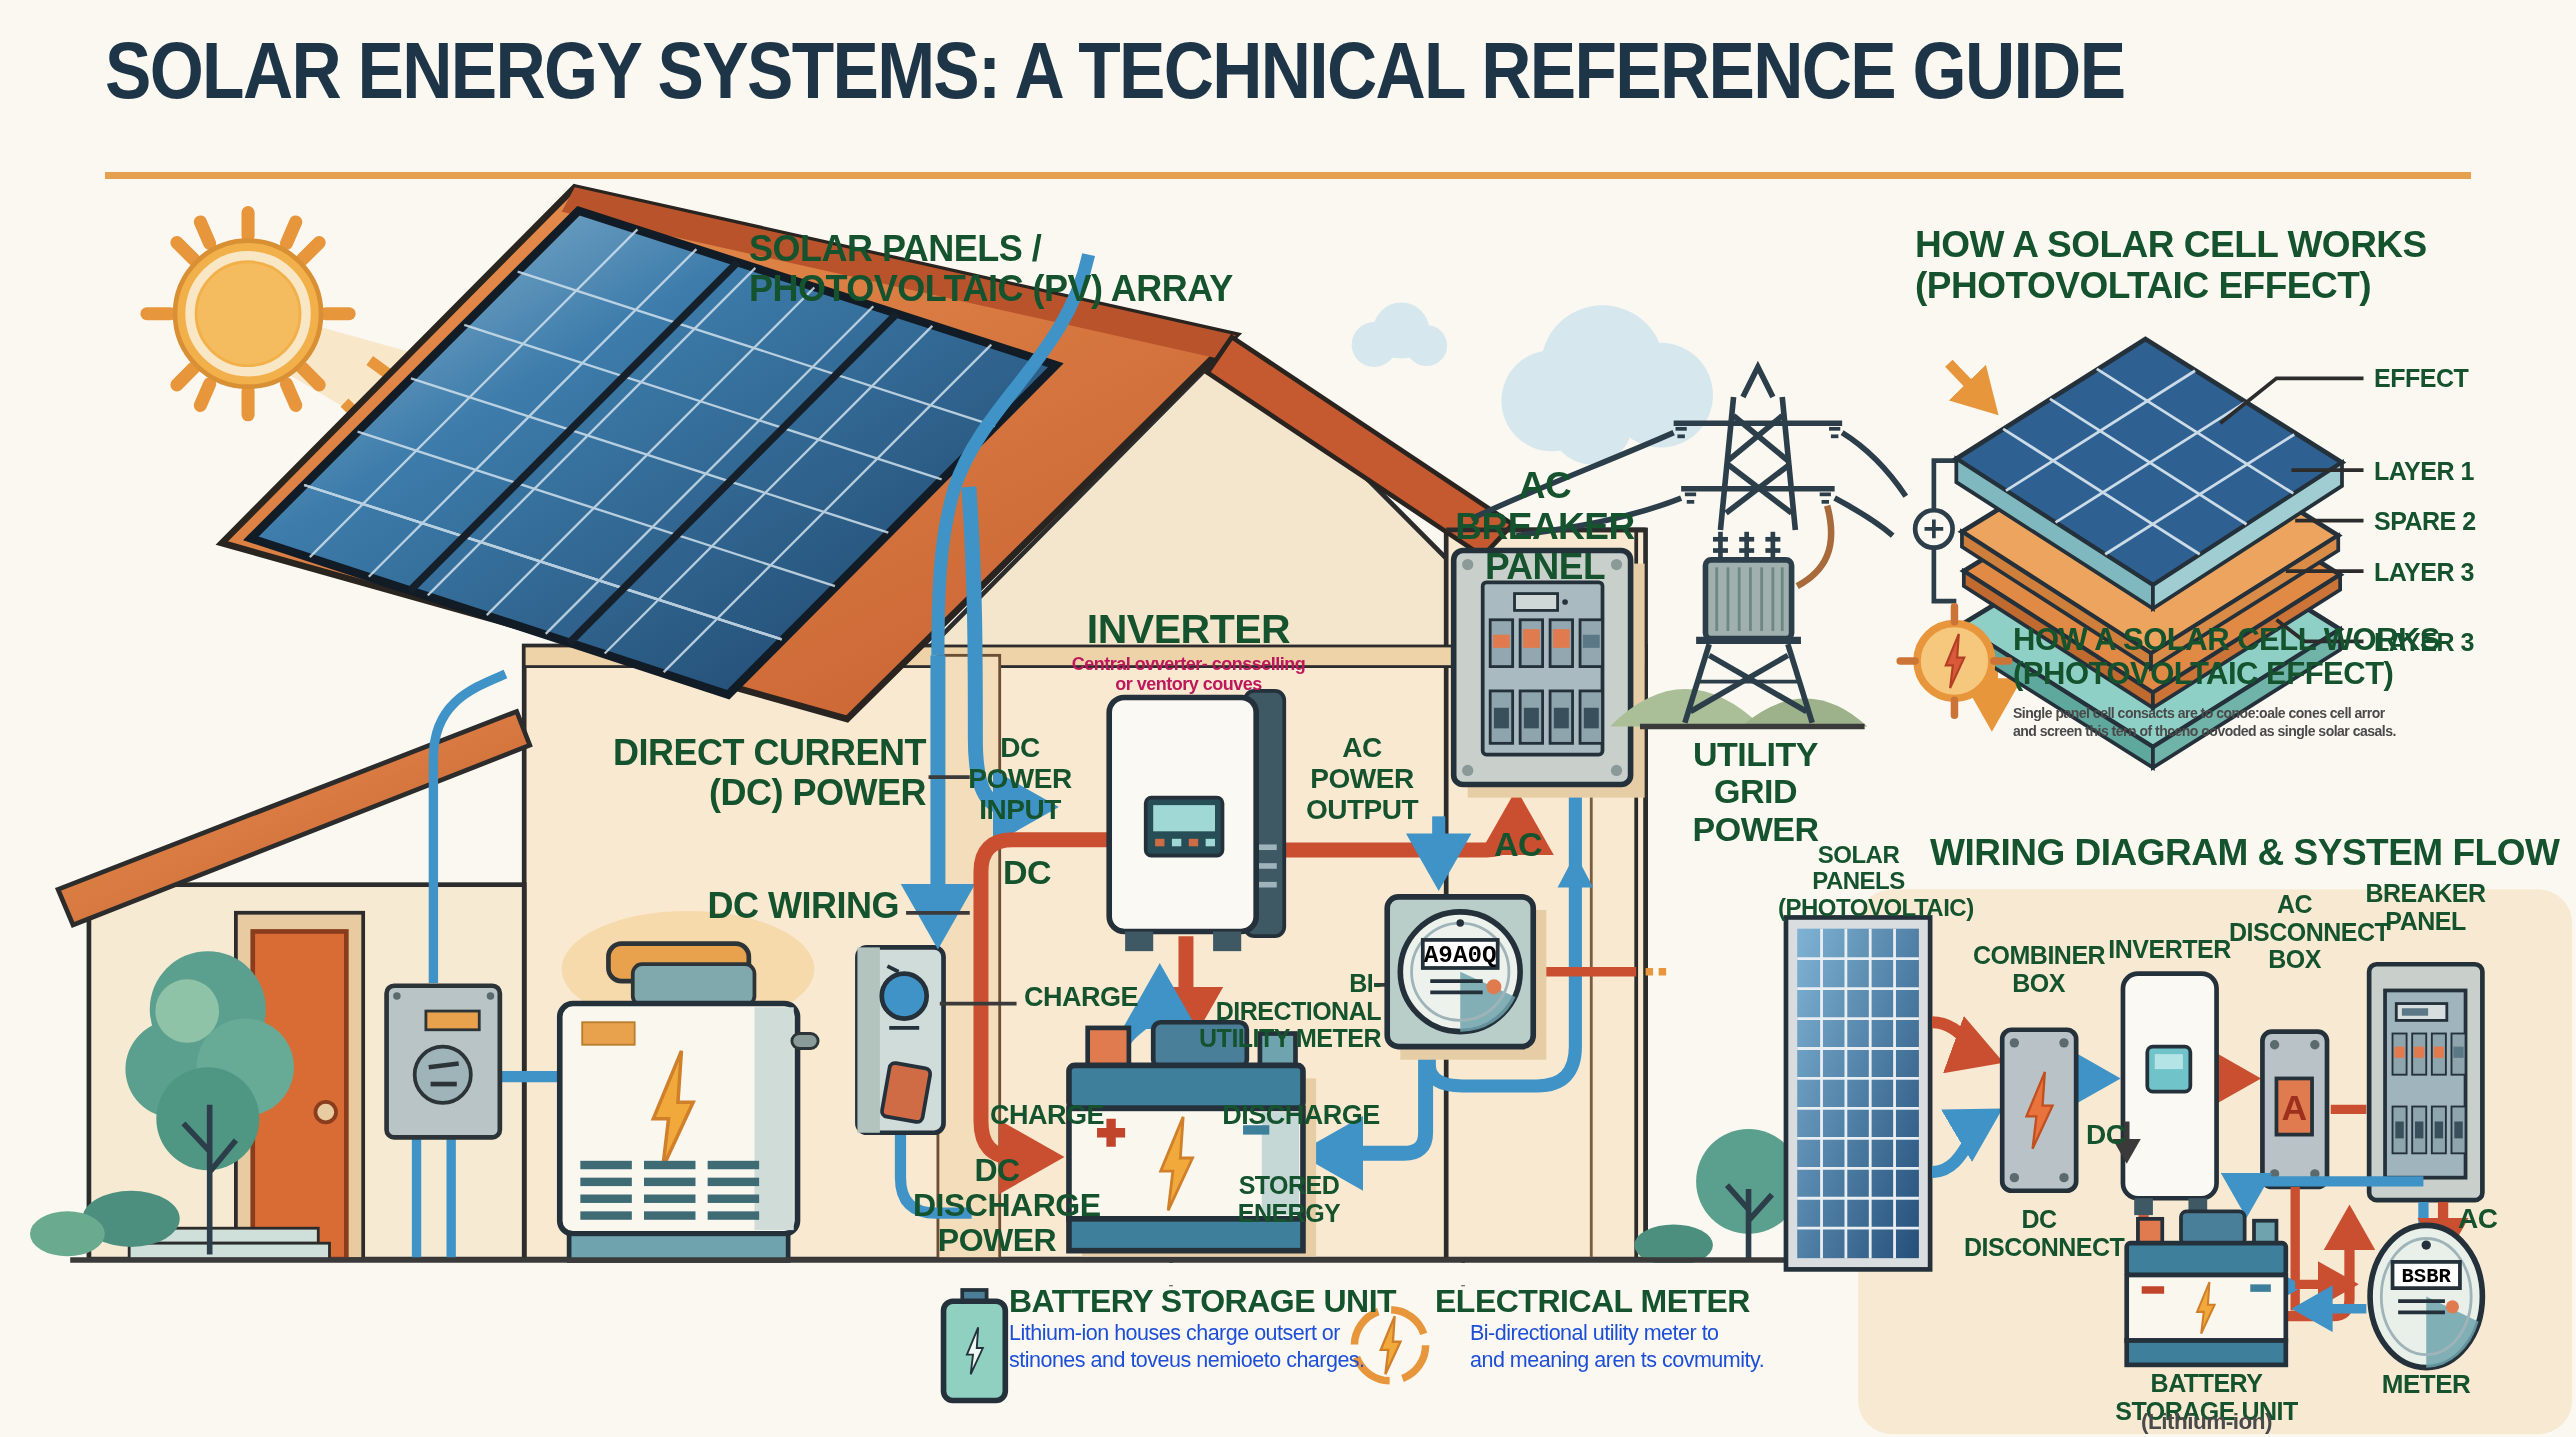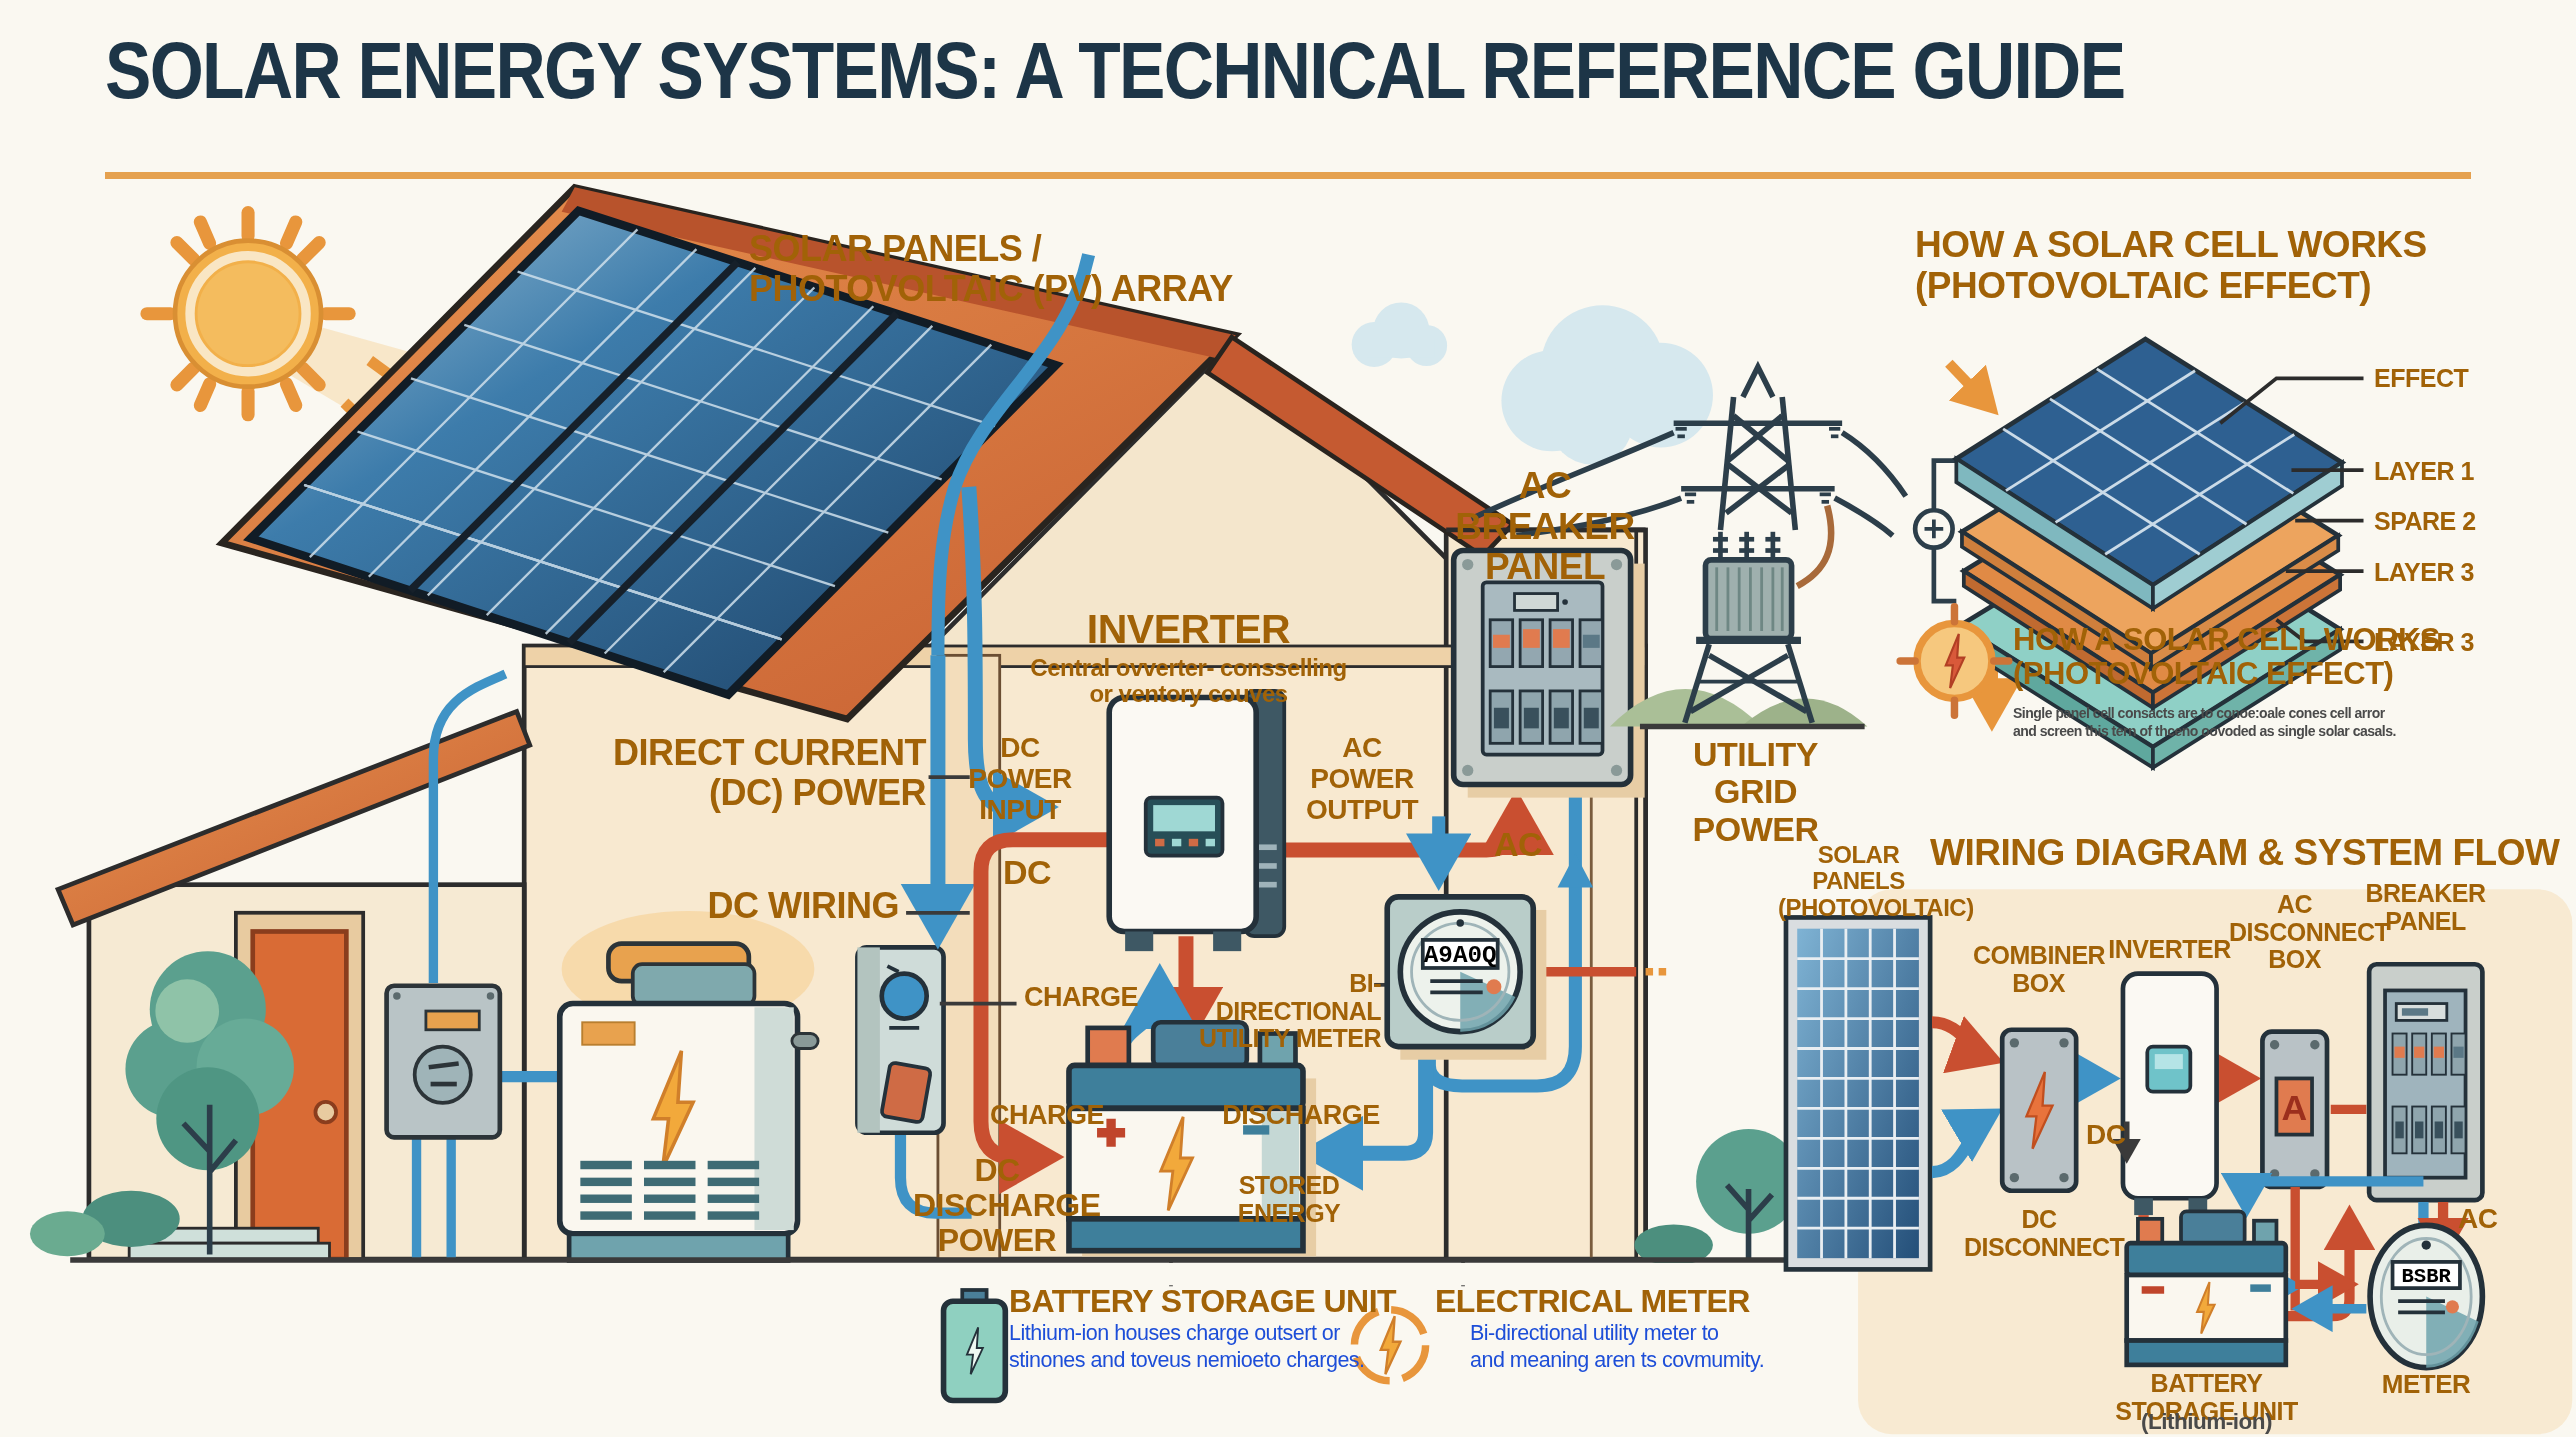--- a/index.html
+++ b/index.html
@@ -1,20 +1,20 @@
 <!DOCTYPE html>
 <html style="font-size:15px"><head>
 <meta charset="utf-8">
 <style>
   html,body{margin:0;padding:0;}
   body{width:2576px;height:1438px;position:relative;background:#faf8f1;
        font-family:"Liberation Sans",sans-serif;overflow:hidden;color:#26272b;}
   #stage{position:absolute;left:0;top:0;width:2576px;height:1438px;}
   svg.art{position:absolute;left:0;top:0;}
-  .lbl{position:absolute;font-weight:bold;color:#a16207;white-space:pre-line;line-height:1.1;letter-spacing:-0.5px;}
+  .lbl{position:absolute;font-weight:bold;color:#14532d;white-space:pre-line;line-height:1.1;letter-spacing:-0.5px;}
   .c{text-align:center;}
   .r{text-align:right;}
   .title{font-size:79px;color:#1d3547;transform:scaleX(0.88);transform-origin:left top;
          letter-spacing:-1.9px;white-space:nowrap;}
   .rule{position:absolute;background:#e5a14f;}
   .body-txt{font-weight:normal;color:#1d4ed8;}
 </style>
 </head>
 <body>
 
@@ -547,21 +547,21 @@
 <div class="lbl title" style="left:105px;top:28px;">SOLAR ENERGY SYSTEMS: A TECHNICAL REFERENCE GUIDE</div>
 <div class="rule" style="left:105px;top:172px;width:2366px;height:6.6px;"></div>
 
 <div class="lbl" style="left:749px;top:229px;font-size:36px;">SOLAR PANELS /
 PHOTOVOLTAIC (PV) ARRAY</div>
 <div class="lbl r" style="left:580px;top:733px;width:346px;font-size:36px;">DIRECT CURRENT
 (DC) POWER</div>
 <div class="lbl r" style="left:599px;top:886px;width:300px;font-size:36px;">DC WIRING</div>
 
 <div class="lbl c" style="left:1048px;top:607px;width:281px;font-size:41px;">INVERTER</div>
-<div class="lbl c body-txt" style="left:1020px;top:655px;width:337px;font-size:24px;font-weight:bold;color:#a16207;">Central ovverter- consselling
+<div class="lbl c body-txt" style="left:1020px;top:655px;width:337px;font-size:18px;font-weight:bold;color:#be185d;">Central ovverter- consselling
 or ventory couves</div>
 
 <div class="lbl c" style="left:950px;top:733px;width:140px;font-size:28px;">DC POWER
 INPUT</div>
 <div class="lbl c" style="left:1292px;top:733px;width:140px;font-size:28px;">AC POWER
 OUTPUT</div>
 <div class="lbl" style="left:1003px;top:854px;font-size:34px;">DC</div>
 <div class="lbl" style="left:1494px;top:826px;font-size:34px;">AC</div>
 
 <div class="lbl c" style="left:1442px;top:466px;width:206px;font-size:37px;">AC BREAKER

